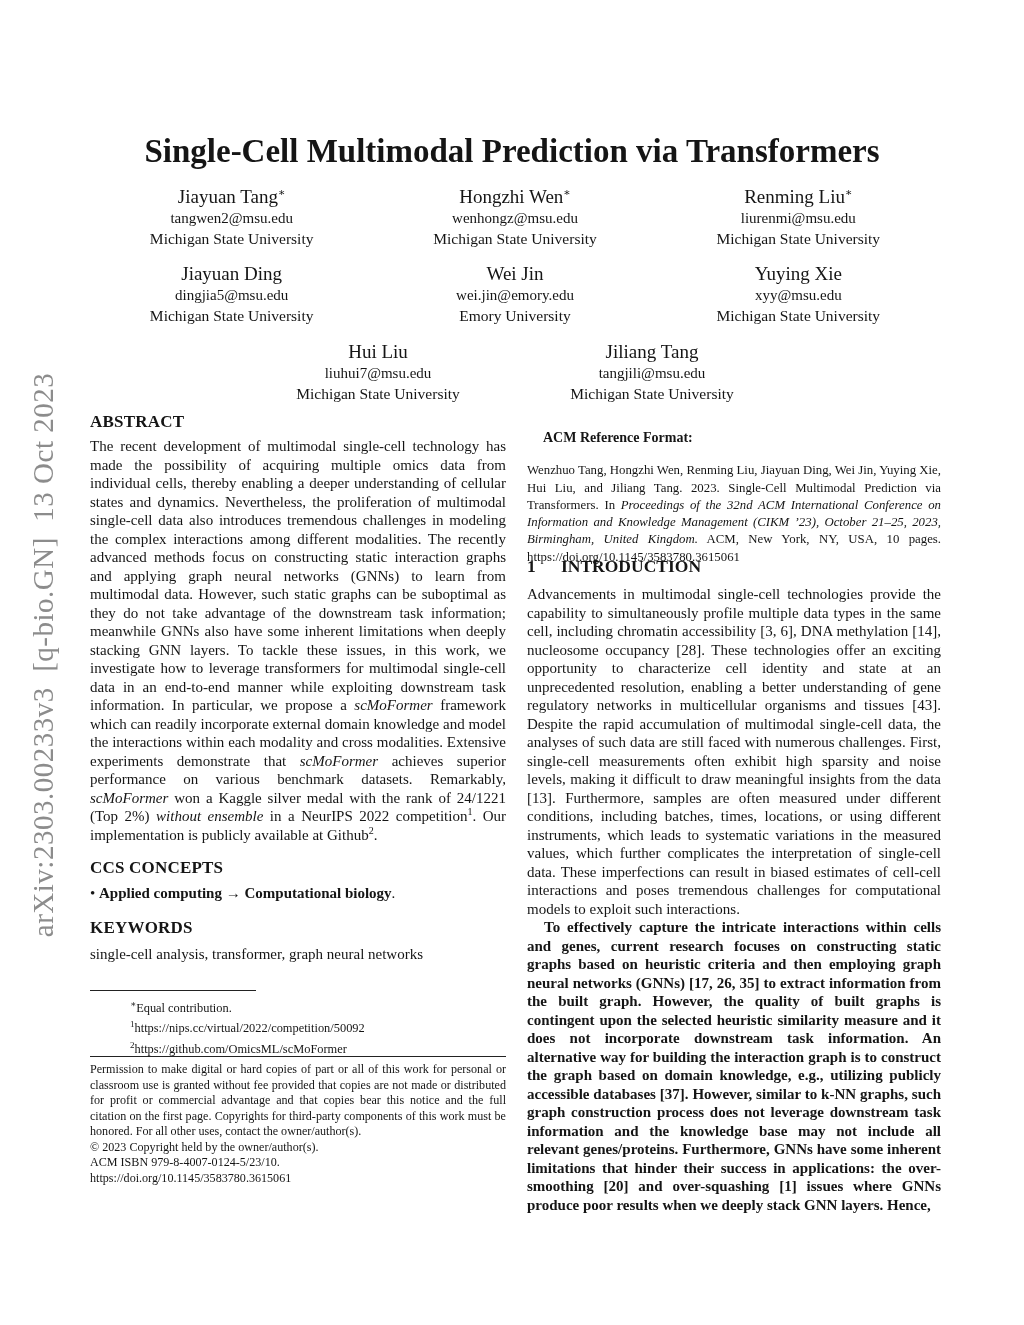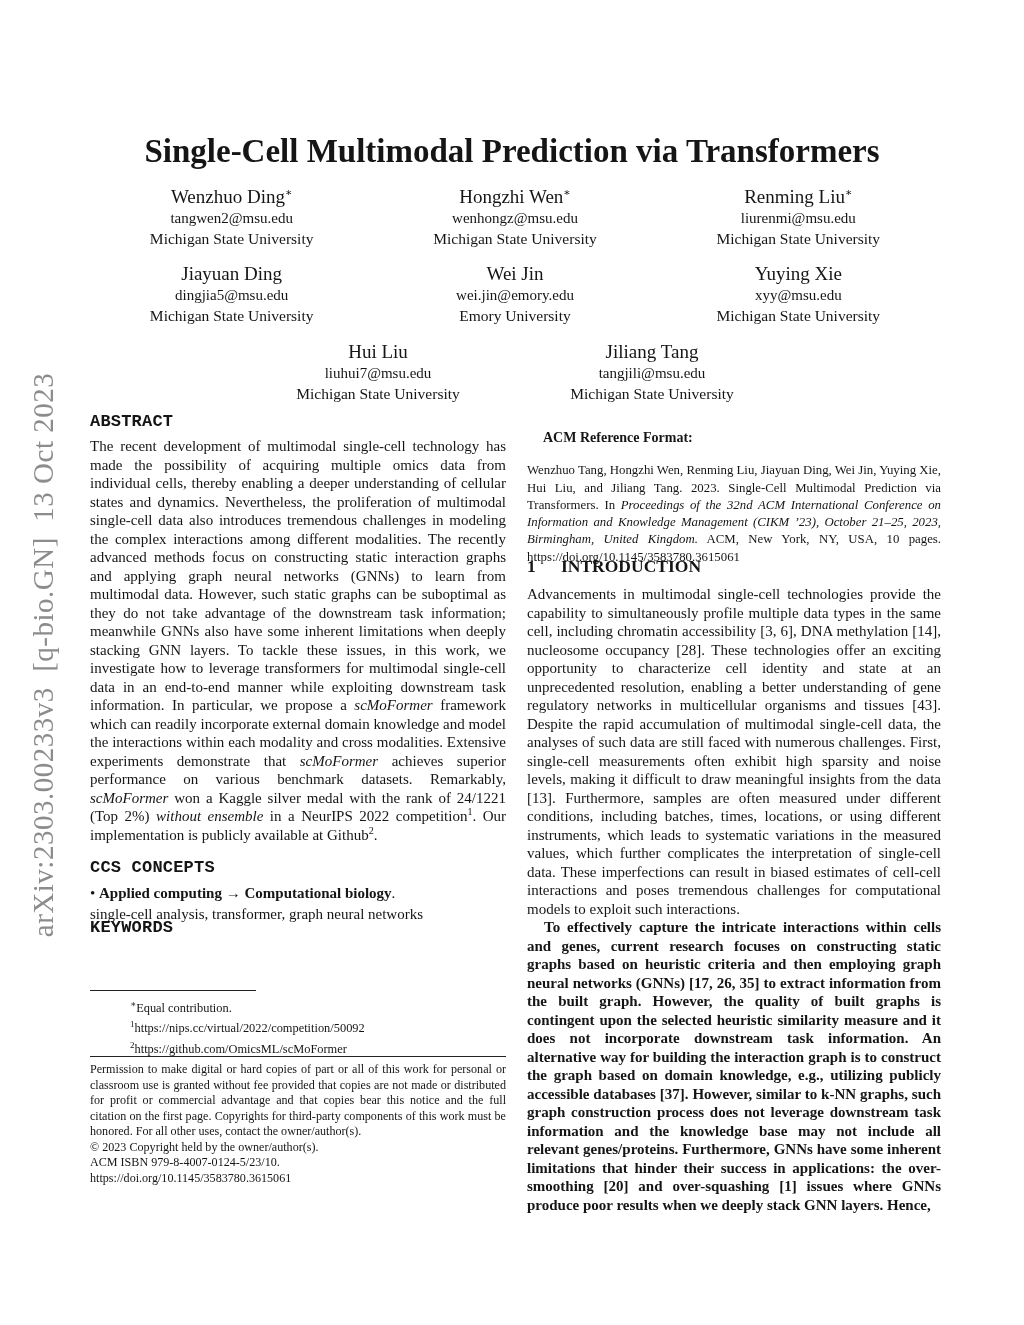--- a/index.html
+++ b/index.html
@@ -43,21 +43,21 @@
   .author { text-align: center; }
   .a-name  { font-size: 19px; line-height: 23px; }
   .a-name sup { font-size: 11px; }
   .a-email { font-size: 15px; line-height: 21px; }
   .a-affil { font-size: 15.5px; line-height: 20px; }
 
   .col-left  { left: 90px;  width: 416px; }
   .col-right { left: 527px; width: 414px; }
   .abs-block { position: absolute; }
 
-  .sec-head { font-size: 17px; font-weight: bold; margin: 0; letter-spacing: 0.2px; font-family: Liberation Mono, monospace; }
+  .sec-head { font-size: 17px; font-weight: bold; margin: 0; letter-spacing: 0.2px; }
   .intro-head { font-size: 17.5px; font-weight: bold; margin: 0; }
   .intro-head .sec-num { display: inline-block; width: 34px; }
 
   .body-text { font-size: 15px; line-height: 18.5px; text-align: justify; margin: 0; }
   .body-text .it, .it { font-style: italic; }
   .bd { font-weight: bold; }
   .body-text sup { font-size: 10px; line-height: 0; }
   .indent { text-indent: 17px; font-weight: bold; }
   .para2 { margin-top: 0; }
 
@@ -80,21 +80,21 @@
 <body>
 
 <div class="page">
 
   <div class="arxiv-stamp">arXiv:2303.00233v3  [q-bio.GN]  13 Oct 2023</div>
 
   <h1 class="title">Single-Cell Multimodal Prediction via Transformers</h1>
 
   <div class="authors-row row1">
     <div class="author">
-      <div class="a-name"><span>Wenzhuo Ding</span><sup>∗</sup></div>
+      <div class="a-name"><span>Jiayuan Tang</span><sup>∗</sup></div>
       <div class="a-email">tangwen2@msu.edu</div>
       <div class="a-affil">Michigan State University</div>
     </div>
     <div class="author">
       <div class="a-name"><span>Hongzhi Wen</span><sup>∗</sup></div>
       <div class="a-email">wenhongz@msu.edu</div>
       <div class="a-affil">Michigan State University</div>
     </div>
     <div class="author">
       <div class="a-name"><span>Renming Liu</span><sup>∗</sup></div>
@@ -134,21 +134,21 @@
     </div>
   </div>
 
   <h2 class="sec-head abs-block col-left" style="top:412px;">ABSTRACT</h2>
   <p class="body-text abs-block col-left" style="top:437px;"><span>The recent development of multimodal single-cell technology has made the possibility of acquiring multiple omics data from individual cells, thereby enabling a deeper understanding of cellular states and dynamics. Nevertheless, the proliferation of multimodal single-cell data also introduces tremendous challenges in modeling the complex interactions among different modalities. The recently advanced methods focus on constructing static interaction graphs and applying graph neural networks (GNNs) to learn from multimodal data. However, such static graphs can be suboptimal as they do not take advantage of the downstream task information; meanwhile GNNs also have some inherent limitations when deeply stacking GNN layers. To tackle these issues, in this work, we investigate how to leverage transformers for multimodal single-cell data in an end-to-end manner while exploiting downstream task information. In particular, we propose a </span><span class="it">scMoFormer</span><span> framework which can readily incorporate external domain knowledge and model the interactions within each modality and cross modalities. Extensive experiments demonstrate that </span><span class="it">scMoFormer</span><span> achieves superior performance on various benchmark datasets. Remarkably, </span><span class="it">scMoFormer</span><span> won a Kaggle silver medal with the rank of 24/1221 (Top 2%) </span><span class="it">without ensemble</span><span> in a NeurIPS 2022 competition</span><sup>1</sup><span>. Our implementation is publicly available at Github</span><sup>2</sup><span>.</span></p>
 
   <h2 class="sec-head abs-block col-left" style="top:858px;">CCS CONCEPTS</h2>
   <p class="body-text abs-block col-left" style="top:884px;"><span>• </span><span class="bd">Applied computing</span><span> → </span><span class="bd">Computational biology</span><span>.</span></p>
 
   <h2 class="sec-head abs-block col-left" style="top:918px;">KEYWORDS</h2>
-  <p class="keywords-text abs-block col-left" style="top:906px;">single-cell analysis, transformer, graph neural networks</p>
+  <p class="keywords-text abs-block col-left" style="top:946px;">single-cell analysis, transformer, graph neural networks</p>
 
   <hr class="rule-short abs-block" style="top:990px; left:90px;">
   <div class="abs-block col-left" style="top:996px;">
     <div class="fn"><sup>∗</sup><span>Equal contribution.</span></div>
     <div class="fn"><sup>1</sup><span>https://nips.cc/virtual/2022/competition/50092</span></div>
     <div class="fn"><sup>2</sup><span>https://github.com/OmicsML/scMoFormer</span></div>
   </div>
 
   <hr class="rule-full abs-block" style="top:1056px; left:90px;">
   <div class="abs-block col-left" style="top:1062px;">

